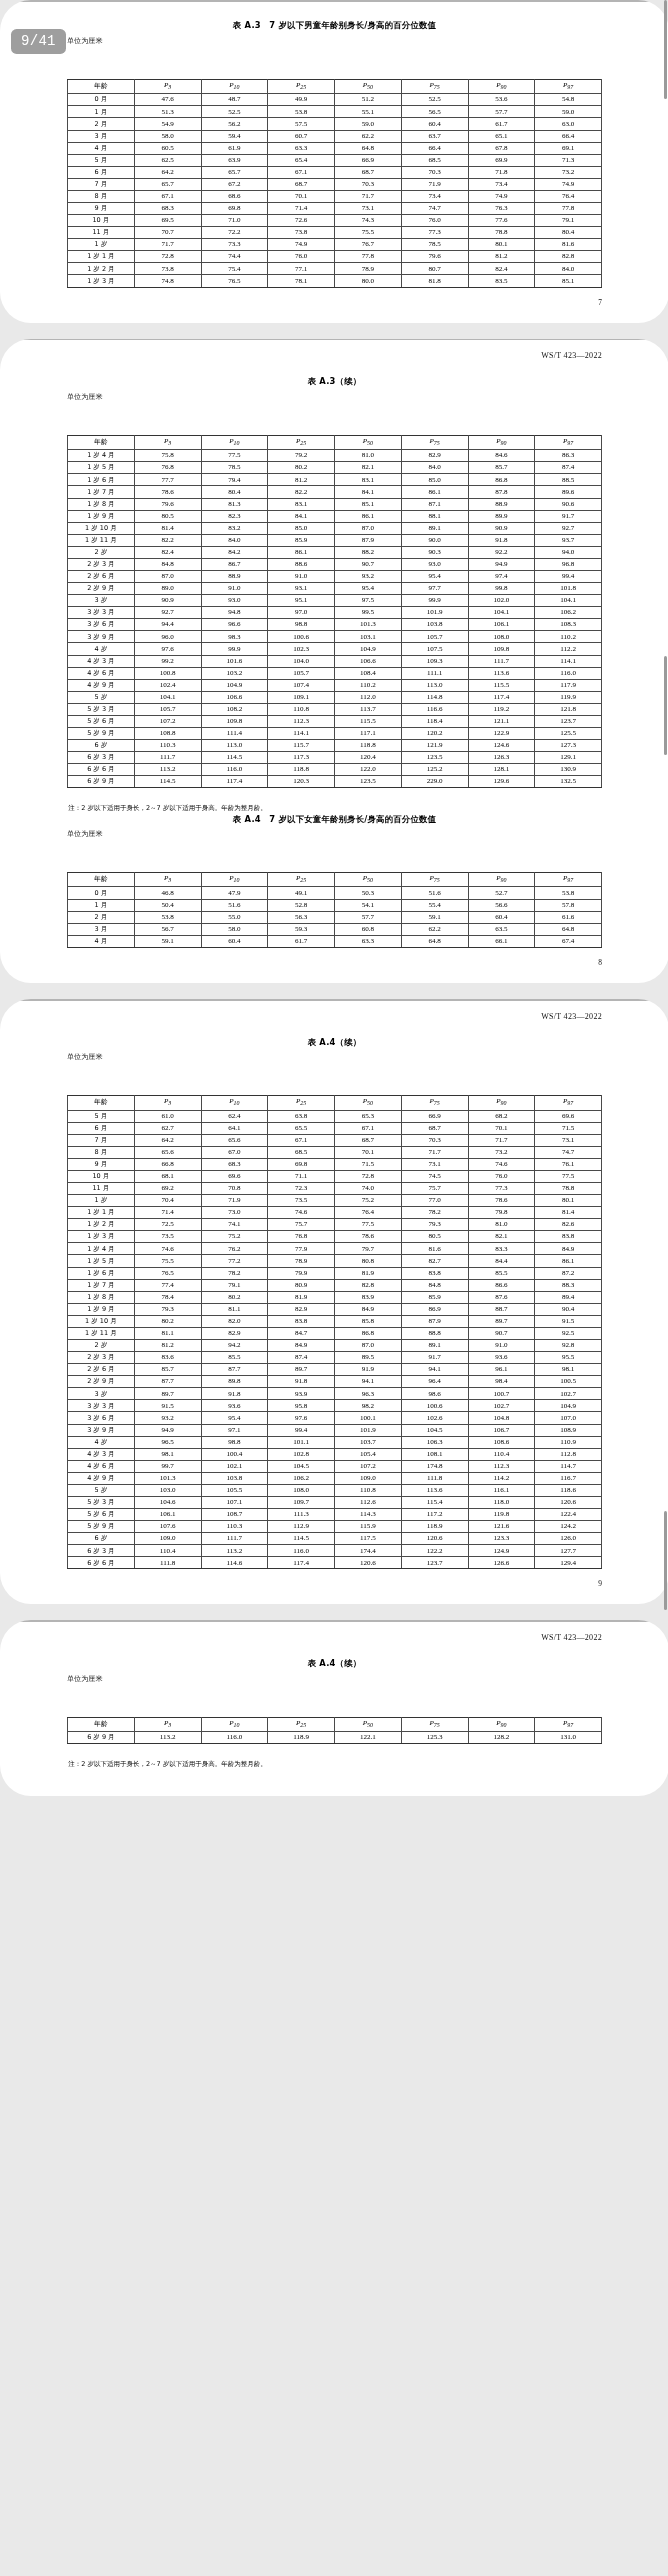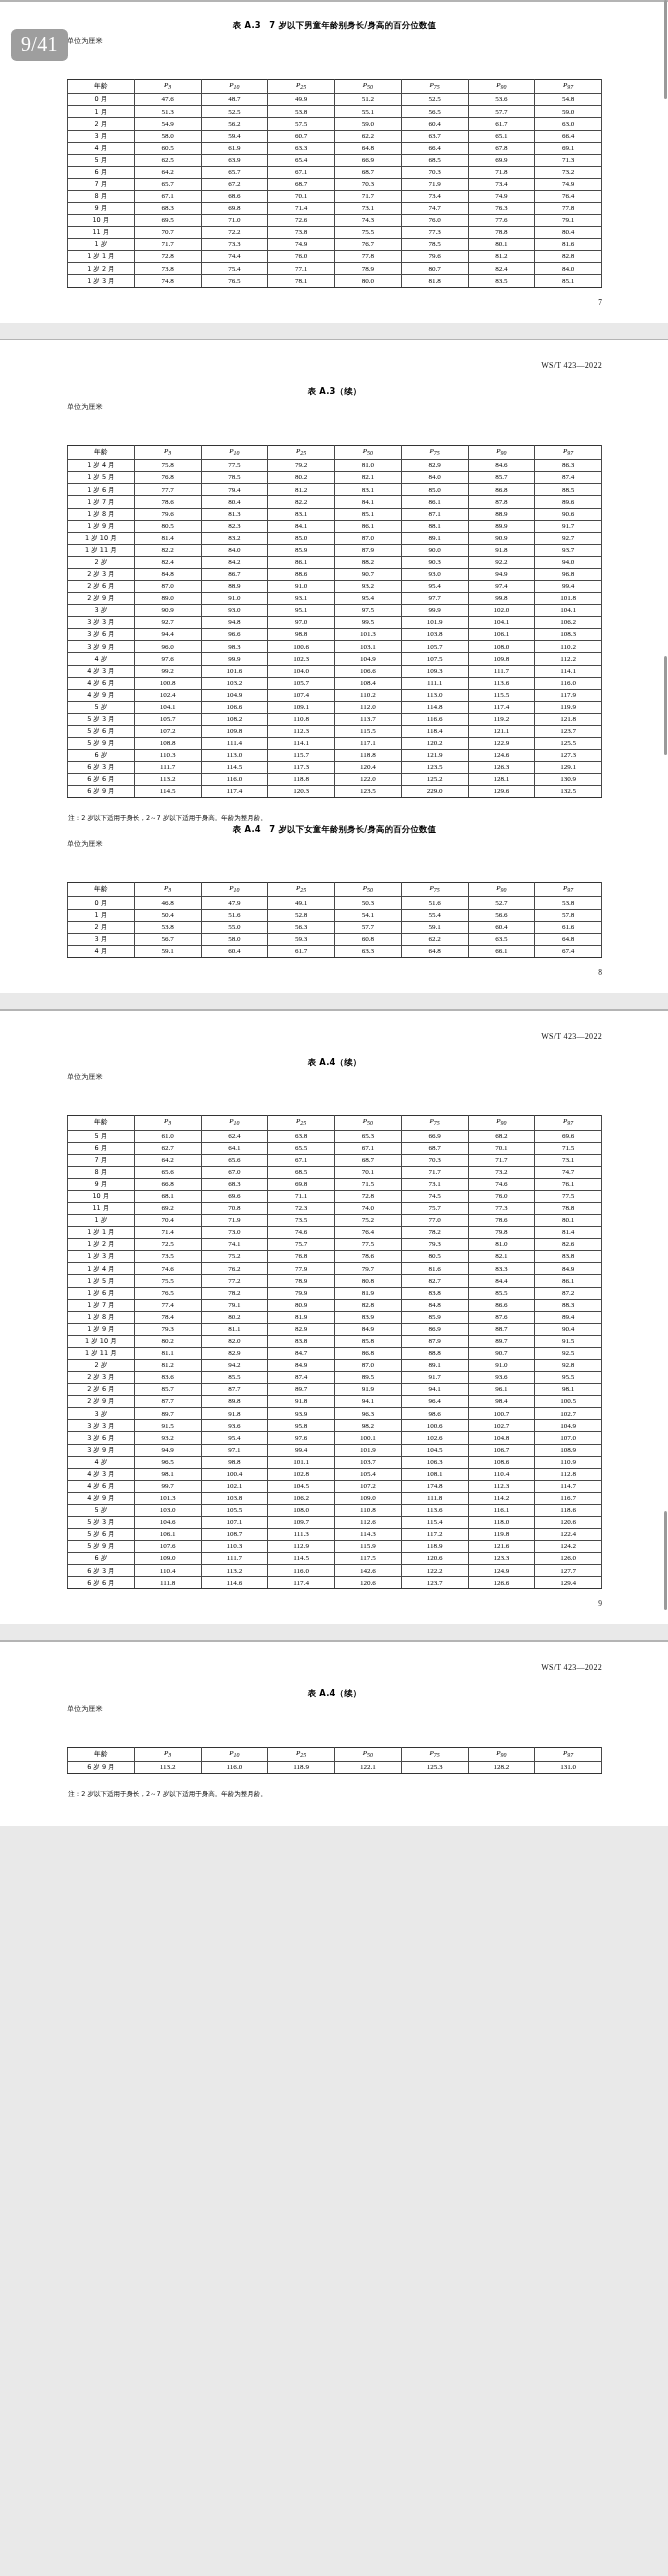--- a/index.html
+++ b/index.html
@@ -13,41 +13,42 @@
     min-height: 2576px;
     position: relative;
     background: #e9e9e9;
   }
   .page {
     width: 669px;
     background: #ffffff;
     position: relative;
     padding: 0;
     overflow: hidden;
+    border-radius: 31px;
   }
   .page-gap {
     width: 669px;
     height: 16px;
     background: #e9e9e9;
   }
   .page-top-rule {
     height: 1.9px;
     background: #b4b4b4;
     width: 669px;
   }
   .pg-inner {
     padding: 0 67px;
     position: relative;
   }
   .doc-header {
     text-align: right;
     font-size: 8px;
     letter-spacing: 0.3px;
     color: #111;
-    padding-top: 21px;
+    padding-top: 11px;
     padding-bottom: 16px;
     font-family: "Liberation Serif", serif;
   }
   .tbl-title {
     text-align: center;
     font-size: 8.4px;
     color: #000;
     font-family: "DejaVu Sans", sans-serif;
     font-weight: 600;
     letter-spacing: 0.2px;
@@ -108,22 +109,22 @@
     font-family: "Liberation Serif", serif;
     padding-top: 10px;
     padding-bottom: 16px;
   }
   .pg-badge {
     position: absolute;
     left: 11px;
     top: 28.5px;
     background: #9e9e9e;
     color: #ffffff;
-    font-size: 20px;
-    font-family: Liberation Serif, serif;
+    font-size: 14px;
+    font-family: Liberation Mono, monospace;
     border-radius: 5.6px;
     padding: 4.3px 10px 5px 10px;
     letter-spacing: 0.3px;
     z-index: 40;
   }
   .scrollbar {
     position: absolute;
     right: 1.9px;
     width: 3.1px;
     background: #9a9a9a;
@@ -1085,21 +1086,21 @@
                 <td>117.5</td>
                 <td>120.6</td>
                 <td>123.3</td>
                 <td>126.0</td>
               </tr>
               <tr>
                 <td class="agecell">6 岁 3 月</td>
                 <td>110.4</td>
                 <td>113.2</td>
                 <td>116.0</td>
-                <td>142.6</td>
+                <td>174.4</td>
                 <td>122.2</td>
                 <td>124.9</td>
                 <td>127.7</td>
               </tr>
               <tr>
                 <td class="agecell">6 岁 6 月</td>
                 <td>111.8</td>
                 <td>114.6</td>
                 <td>117.4</td>
                 <td>120.6</td>

